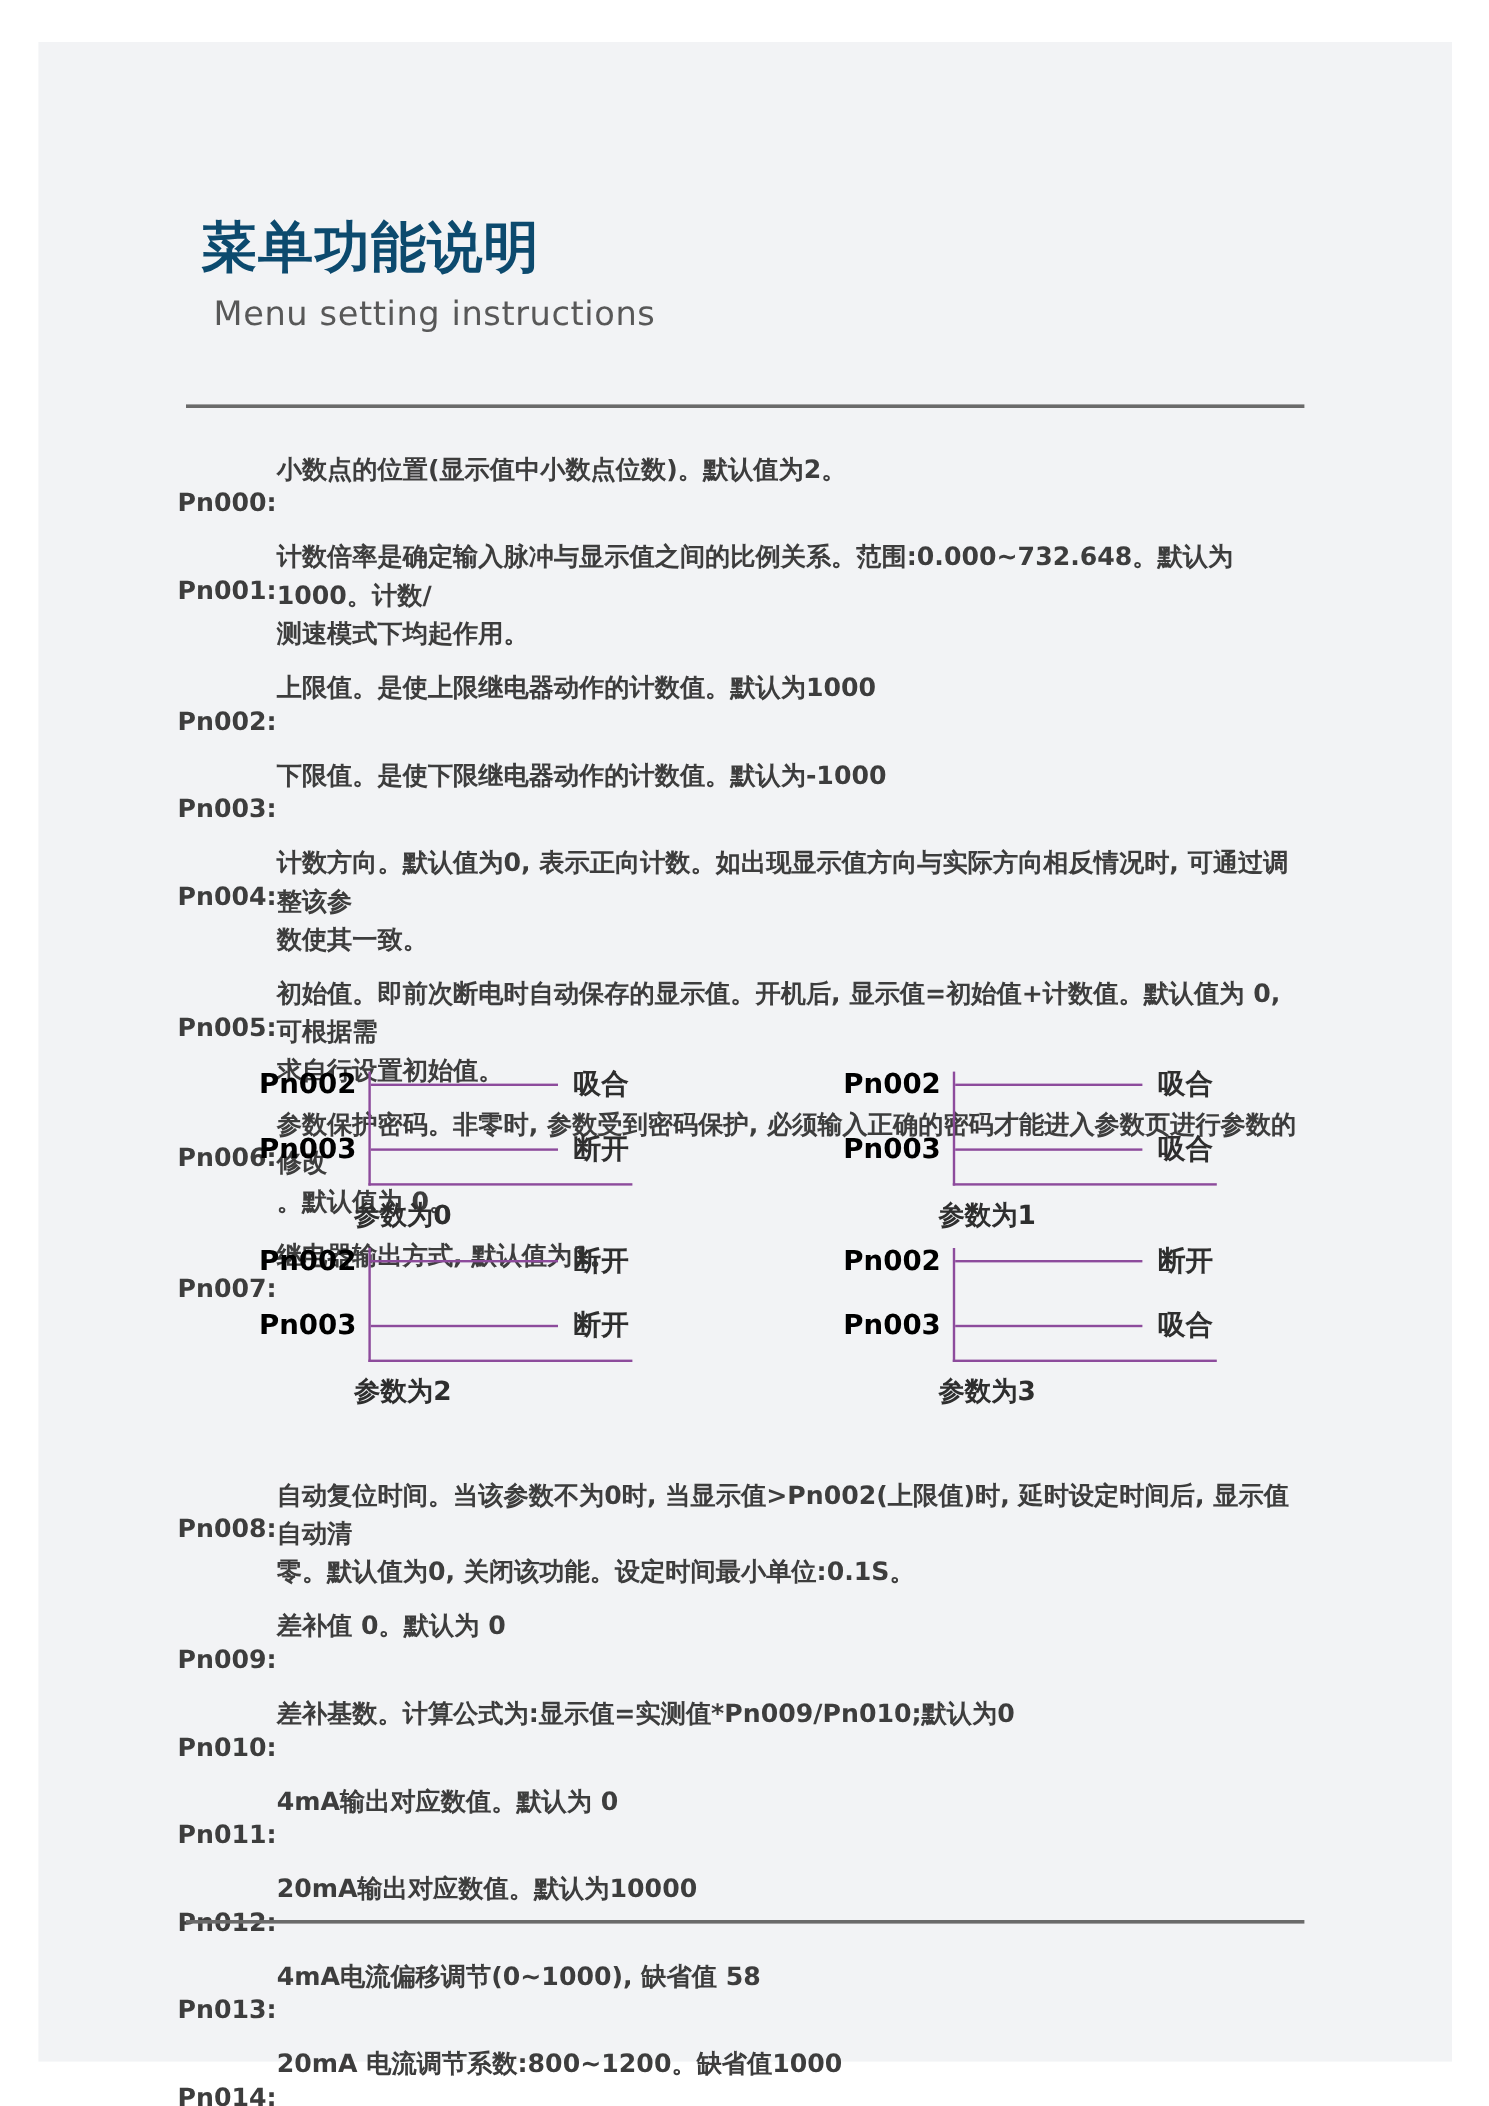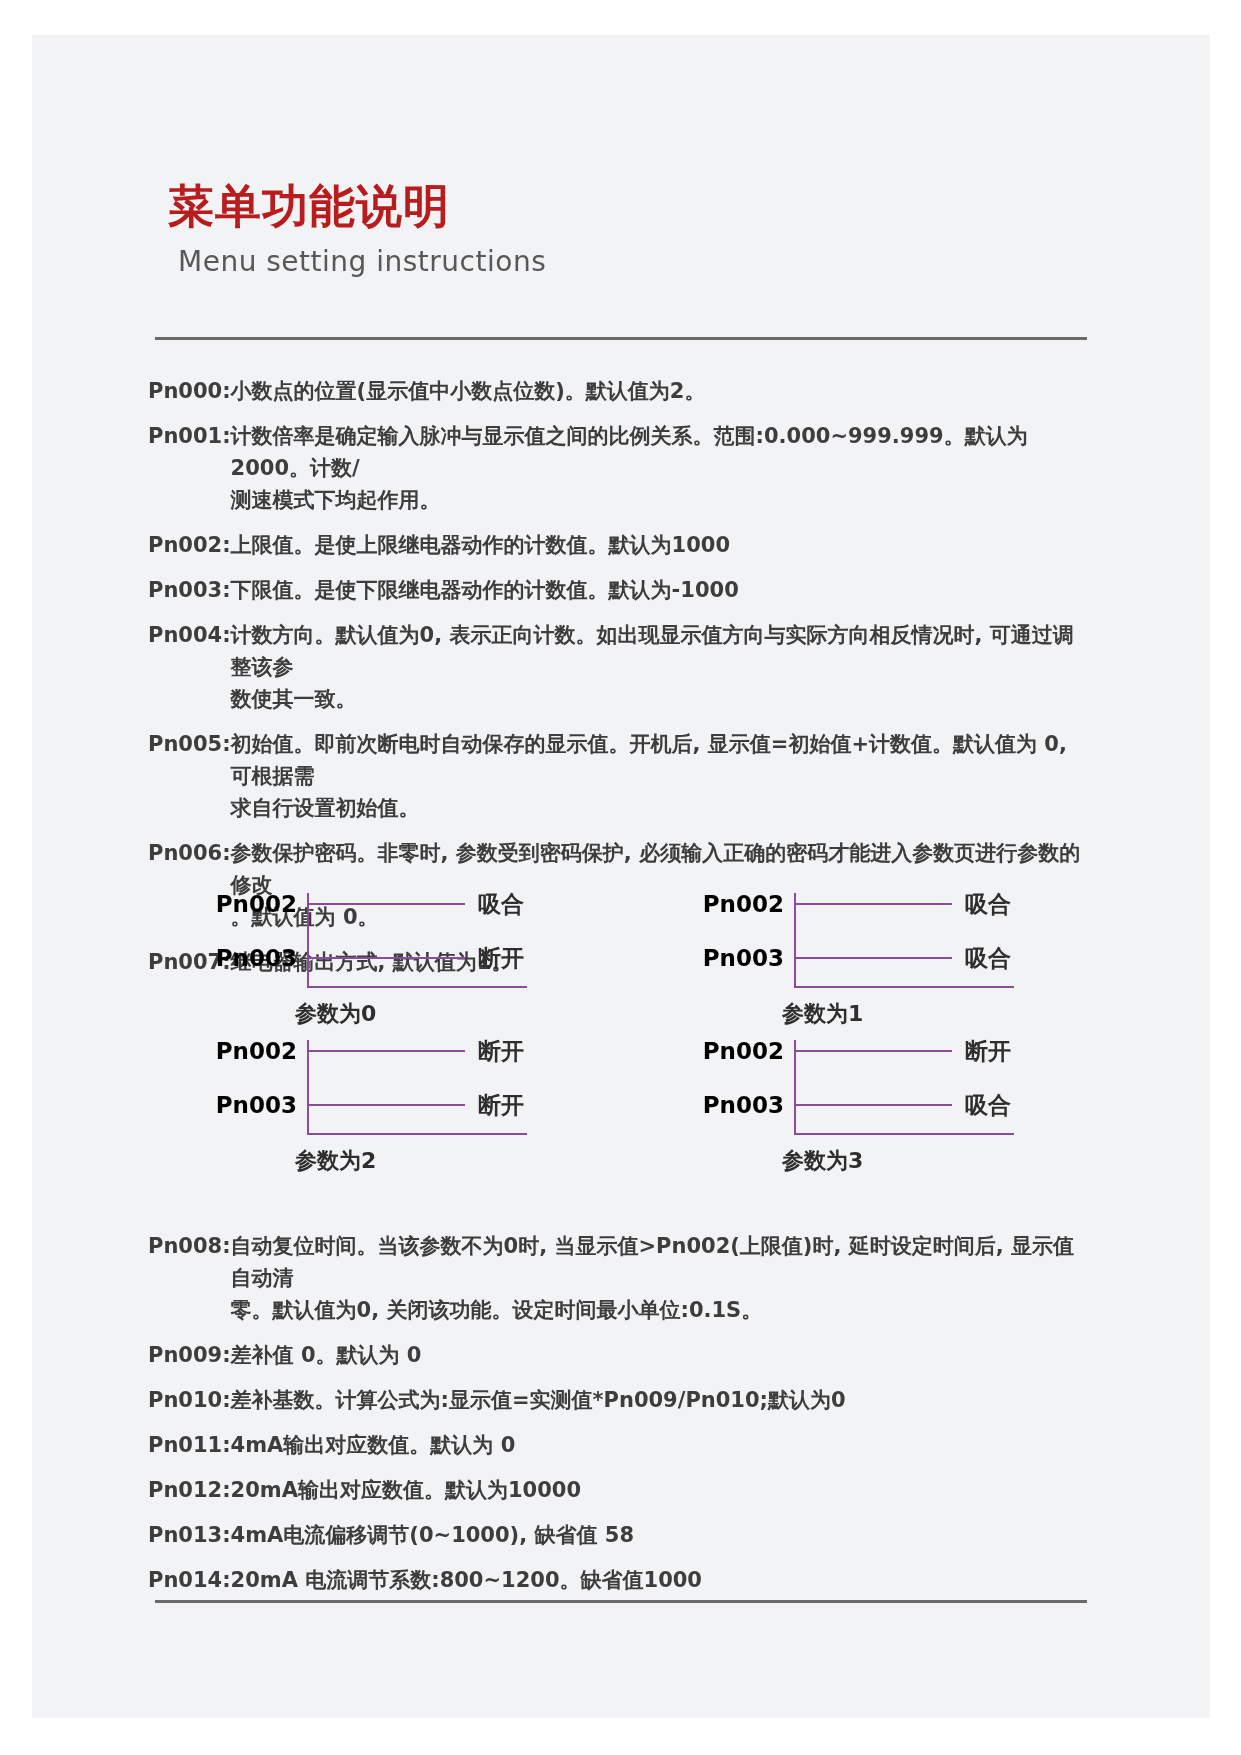--- a/index.html
+++ b/index.html
@@ -6,21 +6,21 @@
   *{box-sizing:border-box;}
   body{font-family:"DejaVu Sans","Liberation Sans",sans-serif;}
 
   .page-panel{
     position:absolute;left:32px;top:35px;width:1178px;height:1683px;
     background:#f2f3f5;
   }
 
   .doc-title{
     position:absolute;left:136px;top:143px;
-    font-size:46px;font-weight:800;color:#b91c1c;line-height:56px;letter-spacing:1px;
+    font-size:46px;font-weight:800;color:#0c4a6e;line-height:56px;letter-spacing:1px;
   }
   .doc-subtitle{
     position:absolute;left:136px;top:210px;
     font-size:28px;font-weight:400;color:#585858;line-height:34px;letter-spacing:0.5px;margin-left:10px;
   }
   .rule{
     position:absolute;left:123px;width:932px;height:3px;background:#6a6a6a;
   }
   .rule-top{top:302px;}
   .rule-bottom{top:1565px;}
@@ -29,21 +29,21 @@
     position:absolute;left:116px;width:940px;
   }
   .list-top{top:340px;}
   .list-bottom{top:1195px;}
 
   .para{
     display:flex;align-items:flex-start;
     margin:0 0 13px 0;
     font-size:21px;line-height:32px;font-weight:700;color:#3d3d3d;
   }
-  .pid{flex:0 0 auto;white-space:pre;}
+  .pid{flex:0 0 auto;white-space:pre;margin-top:28px;}
   .ptext{flex:1 1 auto;white-space:pre-line;}
 
   .diagrams-block{
     position:absolute;left:116px;top:858px;width:960px;height:312px;
   }
   .diagram{position:absolute;width:480px;height:140px;}
   .diagram.d0{left:0;top:0;}
   .diagram.d1{left:487px;top:0;}
   .diagram.d2{left:0;top:147px;}
   .diagram.d3{left:487px;top:147px;}
@@ -82,21 +82,21 @@
   <div class="doc-subtitle">Menu setting instructions</div>
   <div class="rule rule-top"></div>
 
   <div class="param-list list-top">
     <div class="para">
       <span class="pid">Pn000:</span>
       <span class="ptext">小数点的位置(显示值中小数点位数)。默认值为2。</span>
     </div>
     <div class="para">
       <span class="pid">Pn001:</span>
-      <span class="ptext">计数倍率是确定输入脉冲与显示值之间的比例关系。范围:0.000~999.999。默认为 2000。计数/
+      <span class="ptext">计数倍率是确定输入脉冲与显示值之间的比例关系。范围:0.000~732.648。默认为 1000。计数/
 测速模式下均起作用。</span>
     </div>
     <div class="para">
       <span class="pid">Pn002:</span>
       <span class="ptext">上限值。是使上限继电器动作的计数值。默认为1000</span>
     </div>
     <div class="para">
       <span class="pid">Pn003:</span>
       <span class="ptext">下限值。是使下限继电器动作的计数值。默认为-1000</span>
     </div>

